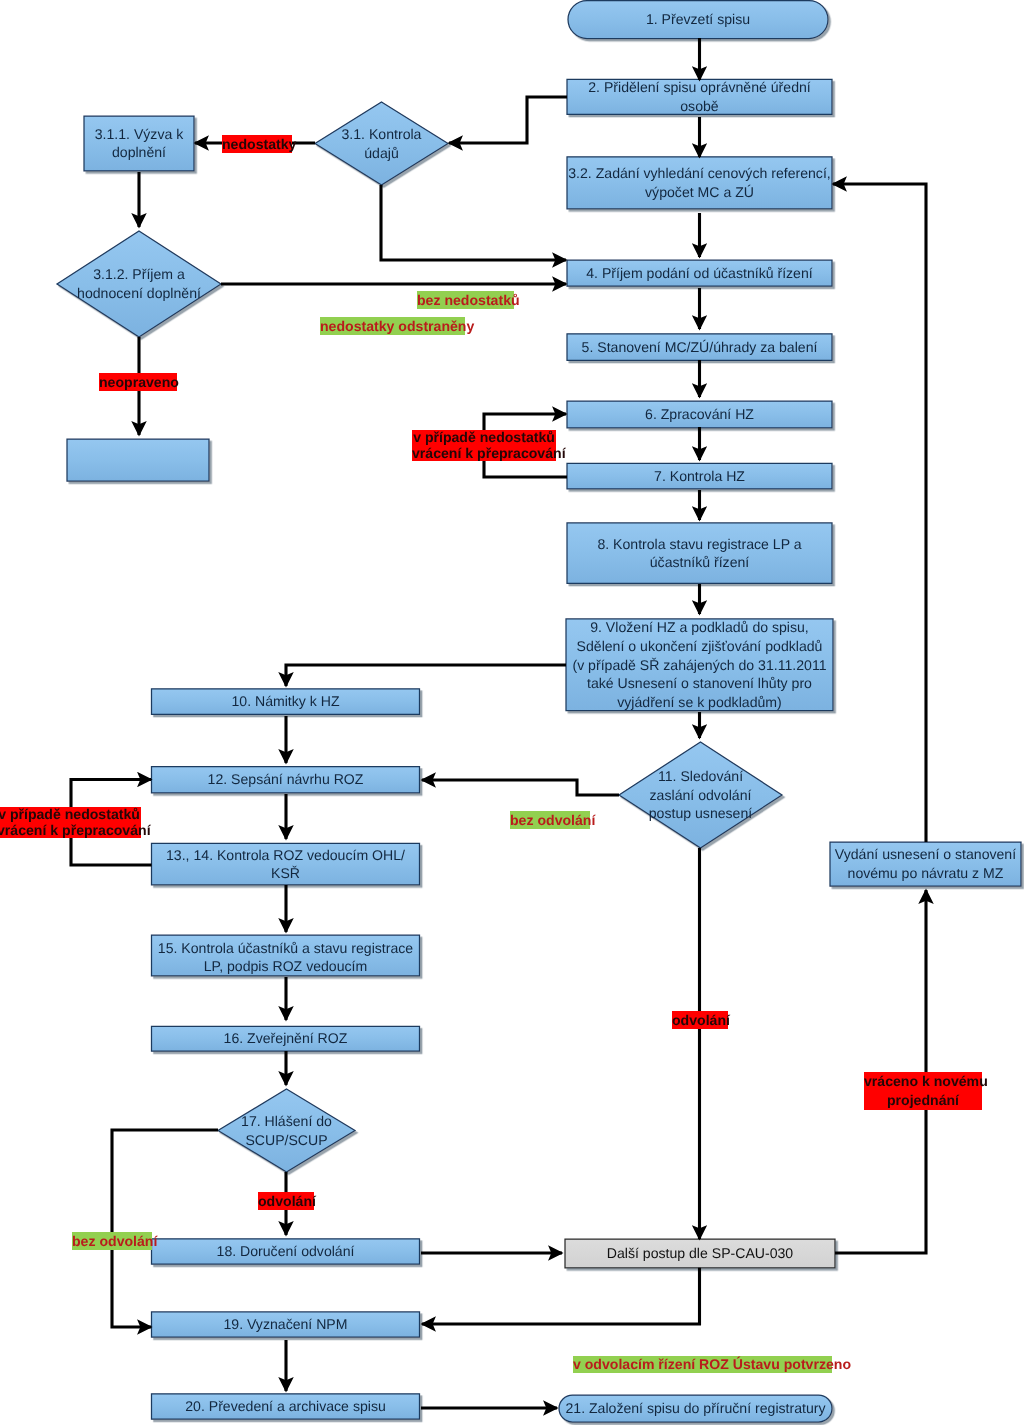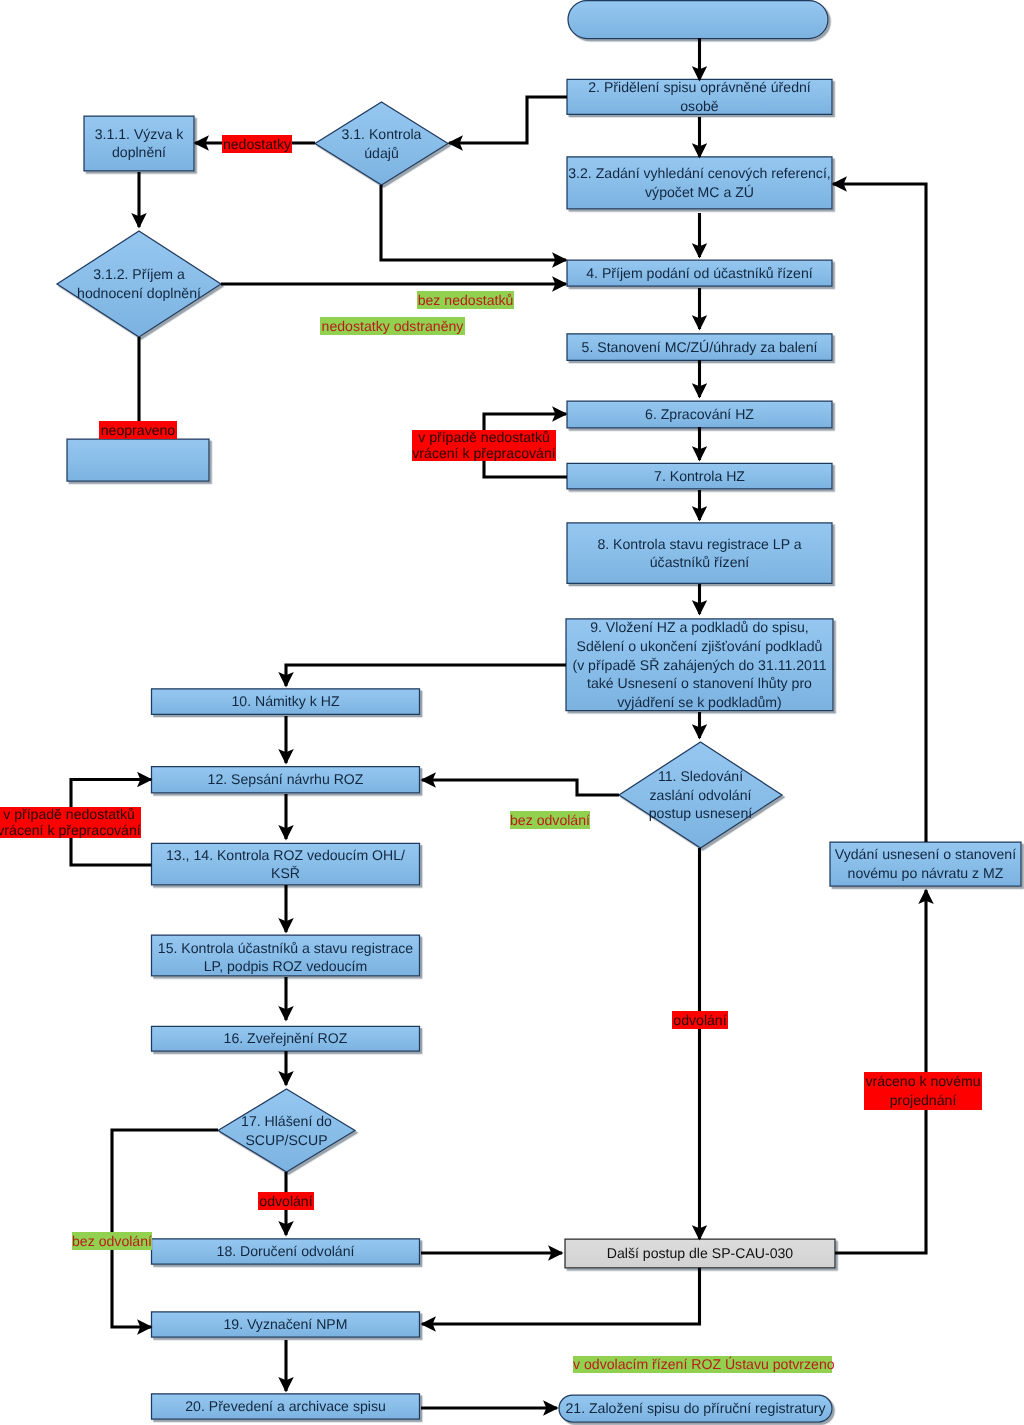--- a/index.html
+++ b/index.html
@@ -7,21 +7,21 @@
   body{width:1024px;height:1425px;overflow:hidden;font-family:"Liberation Sans",sans-serif;}
   #stage{position:relative;width:1024px;height:1425px;background:#fff;}
   svg.layer{position:absolute;left:0;top:0;width:1024px;height:1425px;overflow:visible;}
   #labels{position:absolute;left:0;top:0;width:1024px;height:1425px;z-index:5;transform:translateZ(0);}
   .nodetext{position:absolute;display:flex;align-items:center;justify-content:center;
     text-align:center;color:#12273F;font-size:14.1px;line-height:18.55px;white-space:nowrap;
     font-family:"Liberation Sans",sans-serif;pointer-events:none;}
   .edgelabel{position:absolute;display:block;
     font-size:14.1px;text-align:center;white-space:nowrap;overflow:visible;
     font-family:"Liberation Sans",sans-serif;}
-  .edgelabel>div{overflow:visible;}
+  .edgelabel>div{overflow:visible;font-weight:bold;}
   .lbl-green{background:#92D050;color:#b91c1c;margin-top:40px;}
   .lbl-red{background:#FF0000;color:#230707;}
 </style>
 </head>
 <body>
 
 <div id="stage">
   <svg class="layer" id="shapes">
     <defs>
       <linearGradient id="gblue" x1="0" y1="0" x2="0" y2="1">
@@ -148,20 +148,25 @@
     <path class="conn" d="M218 1130 L112 1130 L112 1327 L151 1327" fill="none" stroke="#000000" stroke-width="3.1" stroke-linejoin="miter" stroke-linecap="butt" marker-end="url(#ah)"></path>
     <path class="conn" d="M699.5 848 L699.5 1239" fill="none" stroke="#000000" stroke-width="3.1" stroke-linejoin="miter" stroke-linecap="butt" marker-end="url(#ah)"></path>
     <path class="conn" d="M421 1253 L562 1253" fill="none" stroke="#000000" stroke-width="3.1" stroke-linejoin="miter" stroke-linecap="butt" marker-end="url(#ah)"></path>
     <path class="conn" d="M286 1340 L286 1391" fill="none" stroke="#000000" stroke-width="3.1" stroke-linejoin="miter" stroke-linecap="butt" marker-end="url(#ah)"></path>
     <path class="conn" d="M421 1408 L557 1408" fill="none" stroke="#000000" stroke-width="3.1" stroke-linejoin="miter" stroke-linecap="butt" marker-end="url(#ah)"></path>
     <path class="conn" d="M699.5 1267.8 L699.5 1324 L422 1324" fill="none" stroke="#000000" stroke-width="3.1" stroke-linejoin="miter" stroke-linecap="butt" marker-end="url(#ah)"></path>
     <path class="conn" d="M835 1253 L926 1253 L926 890" fill="none" stroke="#000000" stroke-width="3.1" stroke-linejoin="miter" stroke-linecap="butt" marker-end="url(#ah)"></path>
     <path class="conn" d="M926 842 L926 184 L833 184" fill="none" stroke="#000000" stroke-width="3.1" stroke-linejoin="miter" stroke-linecap="butt" marker-end="url(#ah)"></path>
   </svg>
   <div id="labels">
+  <div class="nodetext" style="left: 548px; top: 0.5px; width: 300px; height: 38px;">
+        <div>
+          <div>1. Převzetí spisu</div>
+        </div>
+      </div>
   <div class="nodetext" style="left: 547px; top: 79.3px; width: 305px; height: 35px;">
         <div>
           <div>2. Přidělení spisu oprávněné úřední</div>
           <div>osobě</div>
         </div>
       </div>
   <div class="nodetext" style="left: 295px; top: 102px; width: 173px; height: 83px;">
         <div>
           <div>3.1. Kontrola</div>
           <div>údajů</div>
@@ -293,21 +298,21 @@
       </div>
   <div class="edgelabel lbl-red" style="left: 222px; top: 135px; width: 70px; height: 18px; line-height: 18px;">
         <div>nedostatky</div>
       </div>
   <div class="edgelabel lbl-green" style="left: 417px; top: 251px; width: 97px; height: 18px; line-height: 18px;">
         <div>bez nedostatků</div>
       </div>
   <div class="edgelabel lbl-green" style="left: 320px; top: 277px; width: 145px; height: 18px; line-height: 18px;">
         <div>nedostatky odstraněny</div>
       </div>
-  <div class="edgelabel lbl-red" style="left: 99px; top: 373px; width: 78px; height: 18px; line-height: 18px; margin-top: 48px;">
+  <div class="edgelabel lbl-red" style="left: 99px; top: 373px; width: 78px; height: 18px; line-height: 18px;">
         <div>neopraveno</div>
       </div>
   <div class="edgelabel lbl-red" style="left: 412px; top: 430px; width: 144px; height: 31px; line-height: 15.5px;">
         <div>v případě nedostatků</div>
         <div>vrácení k přepracování</div>
       </div>
   <div class="edgelabel lbl-red" style="left: -3px; top: 807px; width: 144px; height: 31px; line-height: 15.5px;">
         <div>v případě nedostatků</div>
         <div>vrácení k přepracování</div>
       </div>

